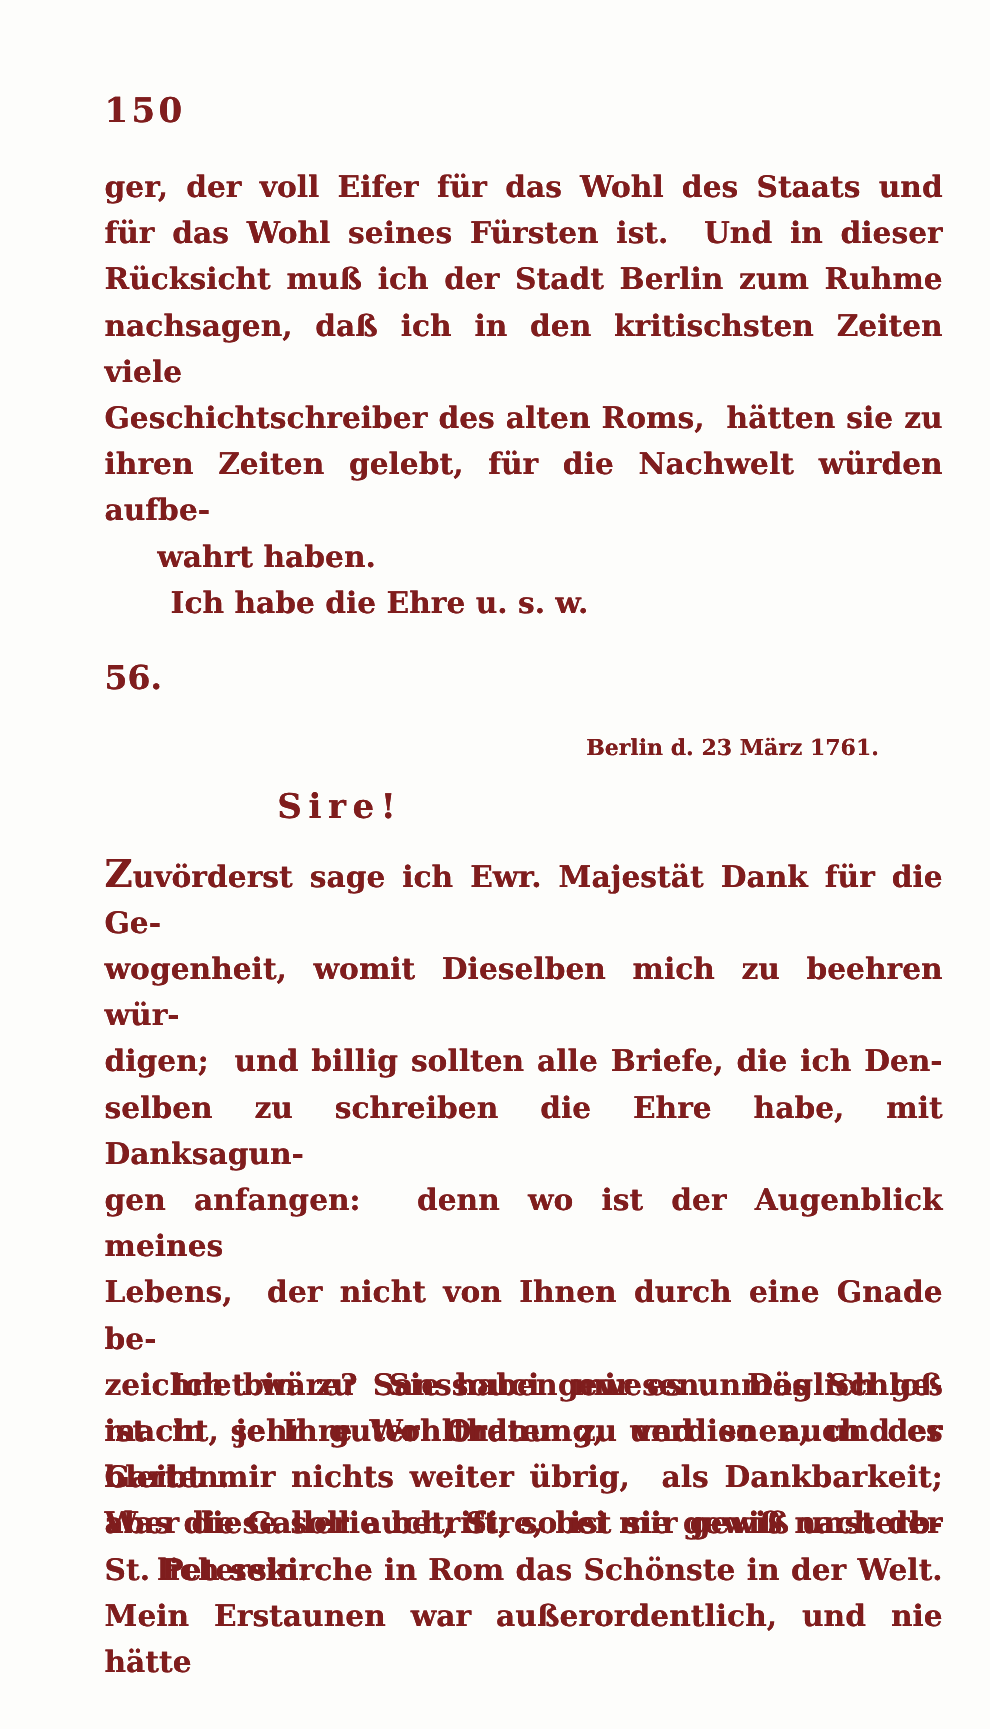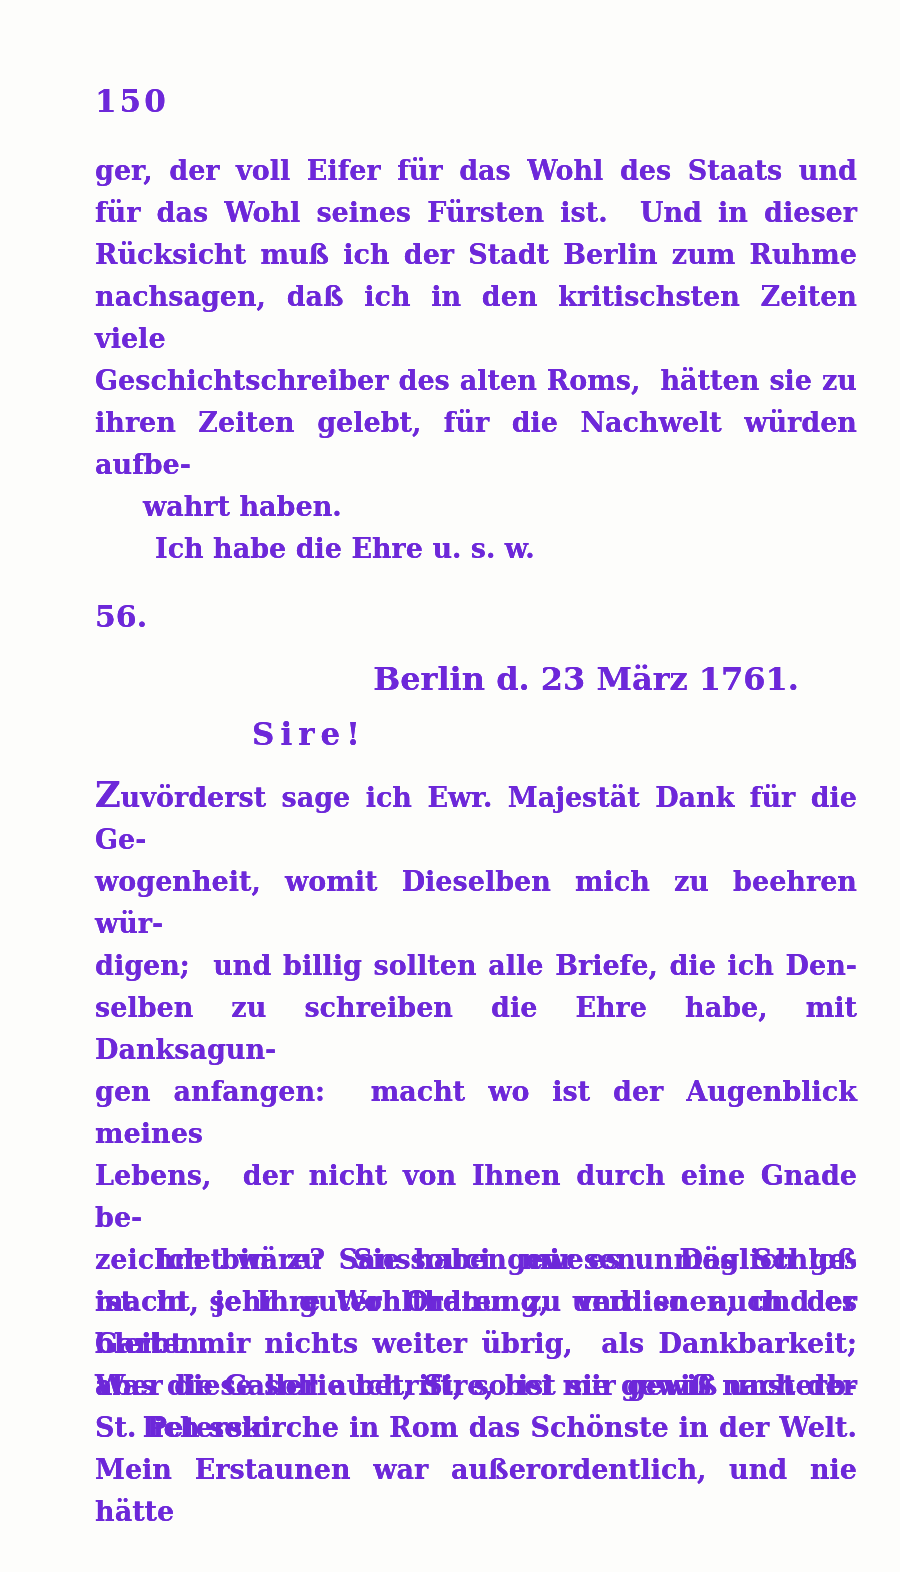--- a/index.html
+++ b/index.html
@@ -1,18 +1,18 @@
 <!DOCTYPE html>
 <html><head>
 <meta charset="utf-8">
 <style>
   html,body{margin:0;padding:0;background:#ffffff;}
   .page{
     position:relative;width:900px;height:1572px;overflow:hidden;
-    background:#fdfdfb;color:#6d28d9;
+    background:#fdfdfb;color:#7f1d1d;
     font-family:"DejaVu Serif", serif;font-weight:700;
     text-shadow:0 0 0.6px currentColor;
   }
   .textblock{position:absolute;left:95px;width:762px;}
   .line{
     font-size:27px;line-height:42px;
     text-align:justify;text-align-last:justify;
     white-space:pre-wrap;
   }
   .line.end{text-align-last:left;margin-left:48px;}
@@ -24,21 +24,21 @@
     font-size:31px;line-height:42px;letter-spacing:3px;
   }
   .heading{
     position:absolute;left:95px;top:596px;width:762px;
     padding-right:38px;box-sizing:border-box;
     font-size:30px;line-height:42px;
   }
   .dateline{
     position:absolute;left:95px;top:658px;width:762px;
     padding-right:58px;box-sizing:border-box;
-    font-size:32px;line-height:42px;text-align:right;
+    font-size:20px;line-height:42px;text-align:right;
   }
   .salutation{
     position:absolute;left:95px;top:713px;width:762px;
     padding-left:157px;box-sizing:border-box;
     font-size:31px;line-height:42px;letter-spacing:6px;
   }
 </style>
 </head>
 <body>
 
@@ -61,21 +61,21 @@
 
   <div class="dateline">Berlin d. 23 März 1761.</div>
 
   <div class="salutation">Sire!</div>
 
   <div class="textblock" style="top:777px">
     <div class="line cap">Zuvörderst sage ich Ewr. Majestät Dank für die Ge-</div>
     <div class="line">wogenheit, womit Dieselben mich zu beehren wür-</div>
     <div class="line">digen;  und billig sollten alle Briefe, die ich Den-</div>
     <div class="line">selben zu schreiben die Ehre habe, mit Danksagun-</div>
-    <div class="line">gen anfangen:  macht wo ist der Augenblick meines</div>
+    <div class="line">gen anfangen:  denn wo ist der Augenblick meines</div>
     <div class="line">Lebens,  der nicht von Ihnen durch eine Gnade be-</div>
     <div class="line">zeichnet wäre?  Sie haben mir es unmöglich ge-</div>
     <div class="line">macht, je Ihre Wohlthaten zu verdienen, und es</div>
     <div class="line">bleibt mir nichts weiter übrig,  als Dankbarkeit;</div>
     <div class="line">aber diese soll auch, Sire, bei mir gewiß unsterb-</div>
     <div class="line end">lich sein.</div>
   </div>
 
   <div class="textblock" style="top:1239px">
     <div class="line indent">Ich bin zu Sanssouci gewesen.  Das Schloß</div>

